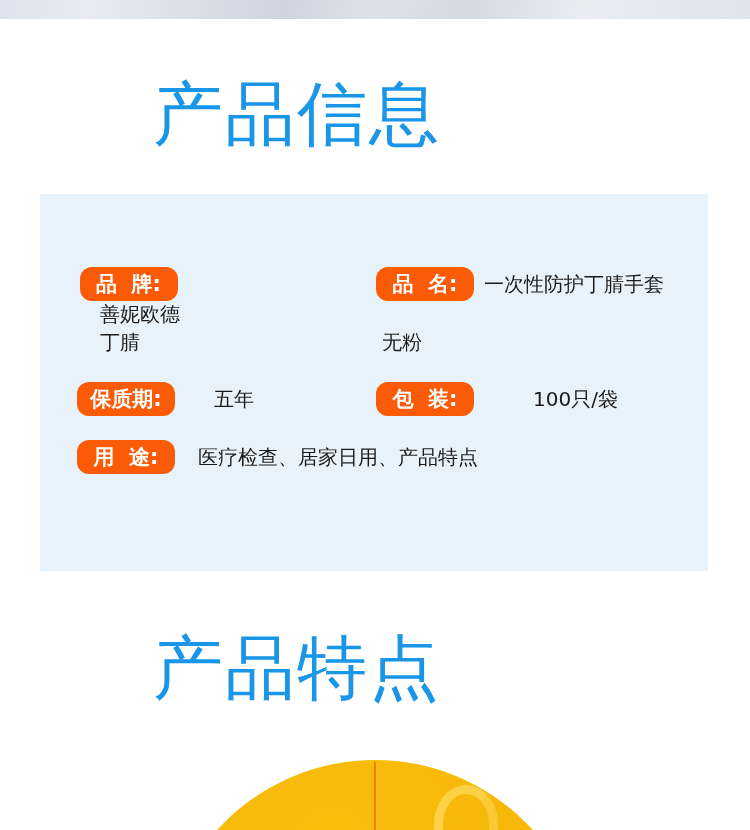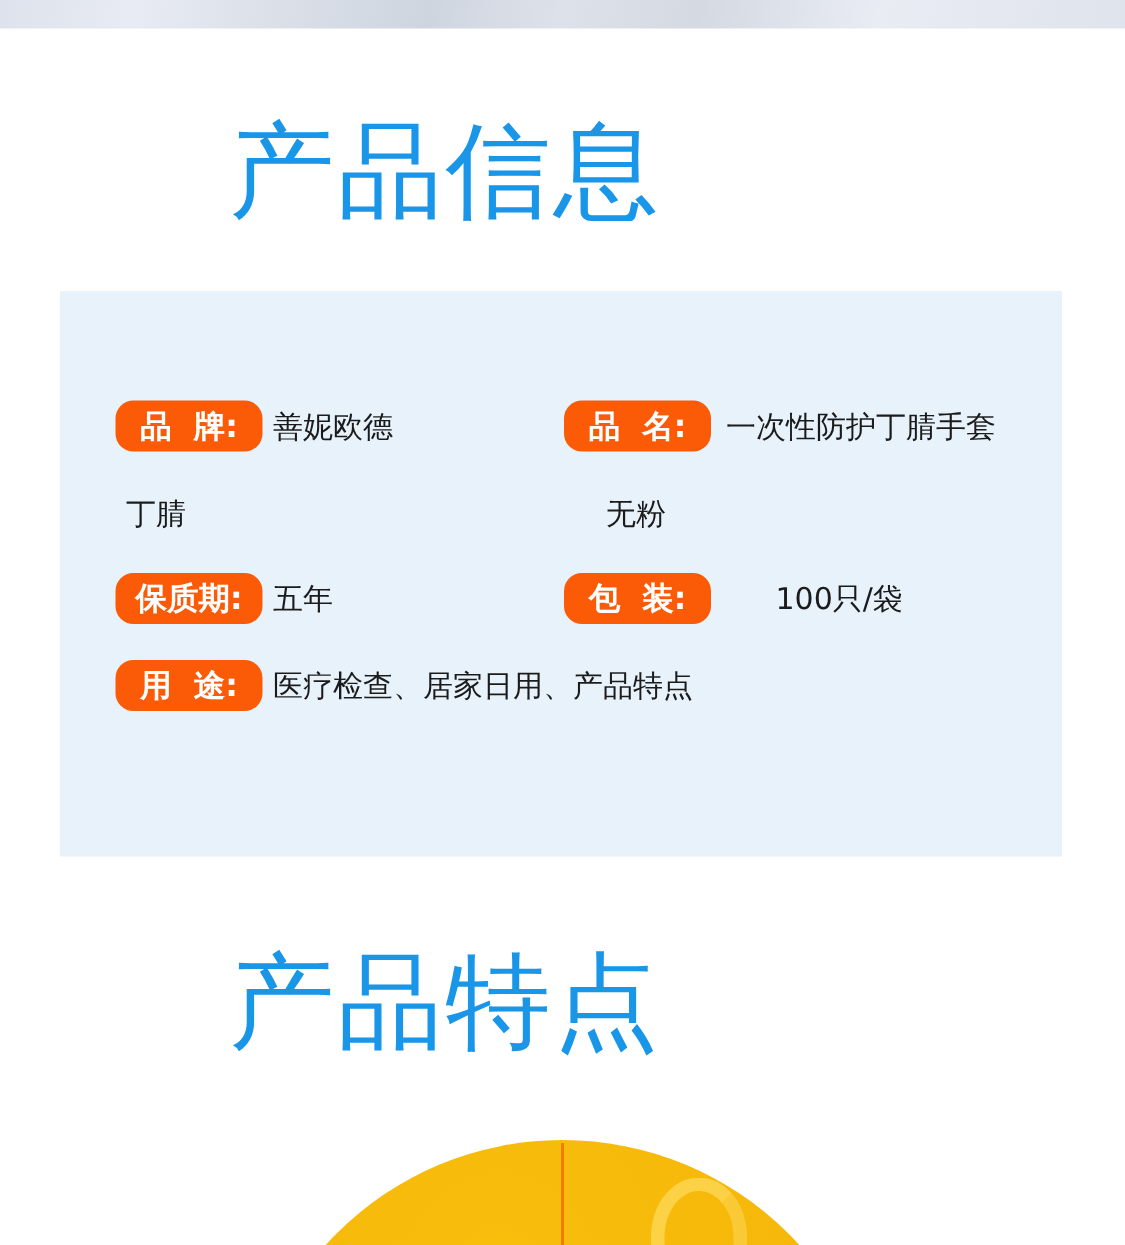--- a/index.html
+++ b/index.html
@@ -5,49 +5,49 @@
   html,body{margin:0;padding:0;}
   body{width:750px;height:830px;overflow:hidden;background:#ffffff;position:relative;font-family:"DejaVu Sans","Liberation Sans",sans-serif;}
   .topband{position:absolute;left:0;top:0;width:750px;height:19px;
     background:linear-gradient(100deg,#dde2ec 0%,#e8ebf3 12%,#dadfe8 25%,#cfd5df 38%,#dde1ea 50%,#d4d9e2 62%,#e9ecf3 78%,#dfe3eb 100%);}
   .title{position:absolute;left:0;width:594px;text-align:center;color:#1a96e8;font-size:70px;line-height:80px;letter-spacing:2px;}
   .title1{top:74px;}
   .title2{top:628px;}
   .panel{position:absolute;left:40px;top:194px;width:668px;height:377px;background:#e7f2fa;}
   .row{position:absolute;display:flex;align-items:center;height:34px;}
   .pill{background:#fb5a06;color:#fff;font-size:21px;font-weight:bold;height:34px;line-height:34px;border-radius:12px;width:98px;text-align:center;box-sizing:border-box;white-space:pre;letter-spacing:0px;}
-  .val{color:#1b1b1b;font-size:20px;margin-left:7px;white-space:nowrap;}
+  .val{color:#1b1b1b;font-size:20px;margin-left:23px;white-space:nowrap;}
   .circle{position:absolute;left:162px;top:760px;width:426px;height:426px;border-radius:50%;
     background:radial-gradient(circle at 40% 20%,#f8be0c 0%,#f6b80a 45%,#f3a908 100%);overflow:hidden;}
   .circle .line{position:absolute;left:212px;top:2px;width:2px;height:120px;background:#ef7d05;}
   .circle .swirl{position:absolute;left:272px;top:25px;width:46px;height:70px;border:9px solid rgba(255,225,110,0.6);border-radius:50% 50% 40% 40%;border-bottom:none;border-right-color:rgba(255,225,110,0.45);}
 </style>
 </head>
 <body>
 
 <div class="topband"></div>
 
 <div class="title title1">产品信息</div>
 
 <div class="panel">
-  <div class="row" style="left:37px;top:73px;">
+  <div class="row" style="left:37px;top:73px;flex-direction:column;">
     <div class="pill">品  牌:</div>
     <div class="val">善妮欧德</div>
   </div>
   <div class="row" style="left:336px;top:73px;">
     <div class="pill">品  名:</div>
     <div class="val" style="margin-left:10px">一次性防护丁腈手套</div>
   </div>
   <div class="row" style="left:37px;top:131px;">
     <div class="val">丁腈</div>
   </div>
   <div class="row" style="left:336px;top:131px;">
-    <div class="val" style="margin-left:28px">无粉</div>
+    <div class="val" style="margin-left:6px">无粉</div>
   </div>
-  <div class="row" style="left:37px;top:188px;">
+  <div class="row" style="left:37px;top:188px;gap:16px;">
     <div class="pill">保质期:</div>
     <div class="val">五年</div>
   </div>
   <div class="row" style="left:336px;top:188px;gap:36px;">
     <div class="pill">包  装:</div>
     <div class="val" style="">100只/袋</div>
   </div>
   <div class="row" style="left:37px;top:246px;">
     <div class="pill">用  途:</div>
     <div class="val">医疗检查、居家日用、产品特点</div>

